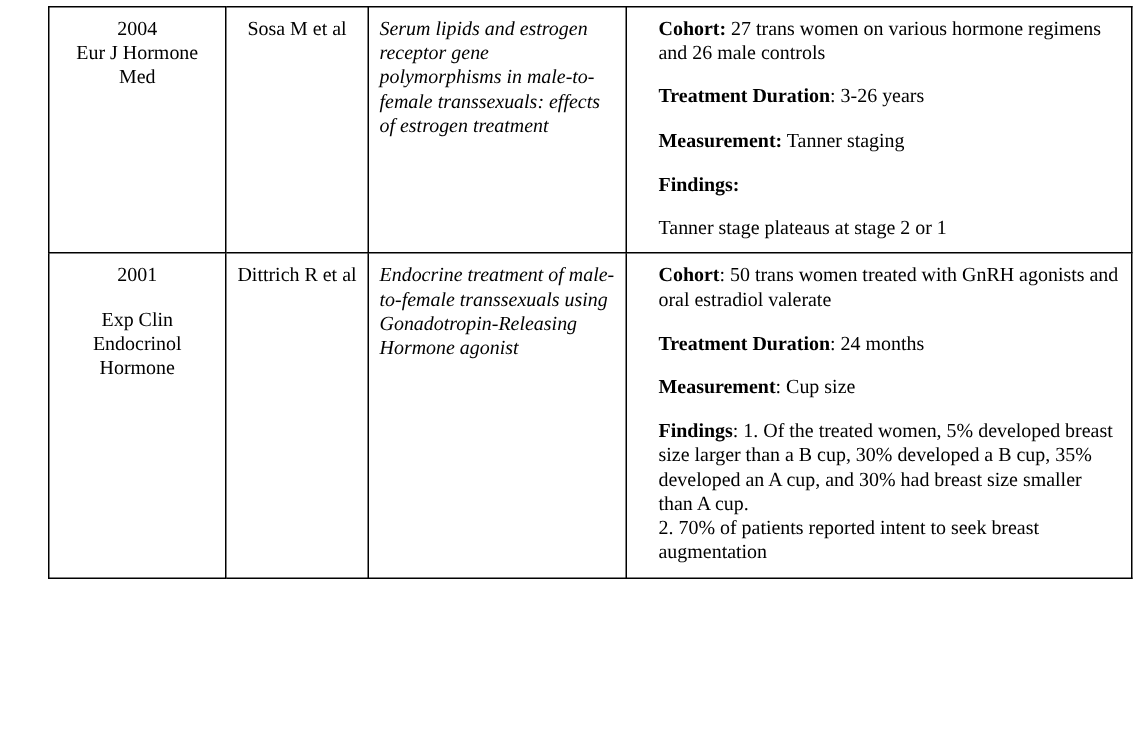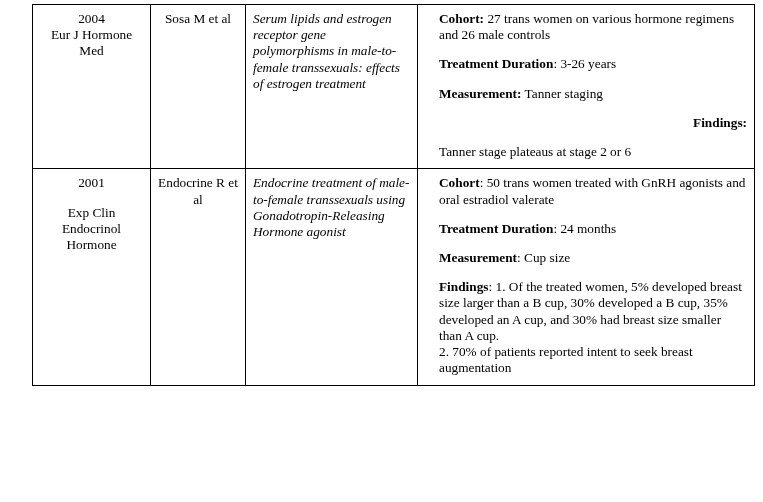--- a/index.html
+++ b/index.html
@@ -62,21 +62,20 @@
   }
   .cell-detail .lbl {
     font-weight: bold;
   }
   .cell-detail .tight {
     margin-bottom: 0;
   }
   .findings-head {
     margin: 0;
     font-weight: bold;
-    text-align: right;
   }
 </style>
 </head>
 <body>
 
 <div class="page">
   <table class="study-table">
     <colgroup>
       <col class="c-year">
       <col class="c-author">
@@ -93,31 +92,31 @@
           <span>Sosa M et al</span>
         </td>
         <td class="cell-title">
           <span>Serum lipids and estrogen receptor gene polymorphisms in male-to-female transsexuals: effects of estrogen treatment</span>
         </td>
         <td class="cell-detail">
           <p><span class="lbl">Cohort:</span><span> 27 trans women on various hormone regimens and 26 male controls</span></p>
           <p><span class="lbl">Treatment Duration</span><span>: 3-26 years</span></p>
           <p><span class="lbl">Measurement:</span><span> Tanner staging</span></p>
           <p class="findings-head">Findings:</p>
-          <p>Tanner stage plateaus at stage 2 or 6</p>
+          <p>Tanner stage plateaus at stage 2 or 1</p>
         </td>
       </tr>
       <tr>
         <td class="cell-year">
           <span class="yr">2001</span>
           <span class="sp"></span>
           <span class="jr">Exp Clin Endocrinol Hormone</span>
         </td>
         <td class="cell-author">
-          <span>Endocrine R et al</span>
+          <span>Dittrich R et al</span>
         </td>
         <td class="cell-title">
           <span>Endocrine treatment of male-to-female transsexuals using Gonadotropin-Releasing Hormone agonist</span>
         </td>
         <td class="cell-detail">
           <p><span class="lbl">Cohort</span><span>: 50 trans women treated with GnRH agonists and oral estradiol valerate</span></p>
           <p><span class="lbl">Treatment Duration</span><span>: 24 months</span></p>
           <p><span class="lbl">Measurement</span><span>: Cup size</span></p>
           <p class="tight"><span class="lbl">Findings</span><span>: 1. Of the treated women, 5% developed breast size larger than a B cup, 30% developed a B cup, 35% developed an A cup, and  30% had breast size smaller than A cup.</span></p>
           <p class="tight">2. 70% of patients reported intent to seek breast augmentation</p>

